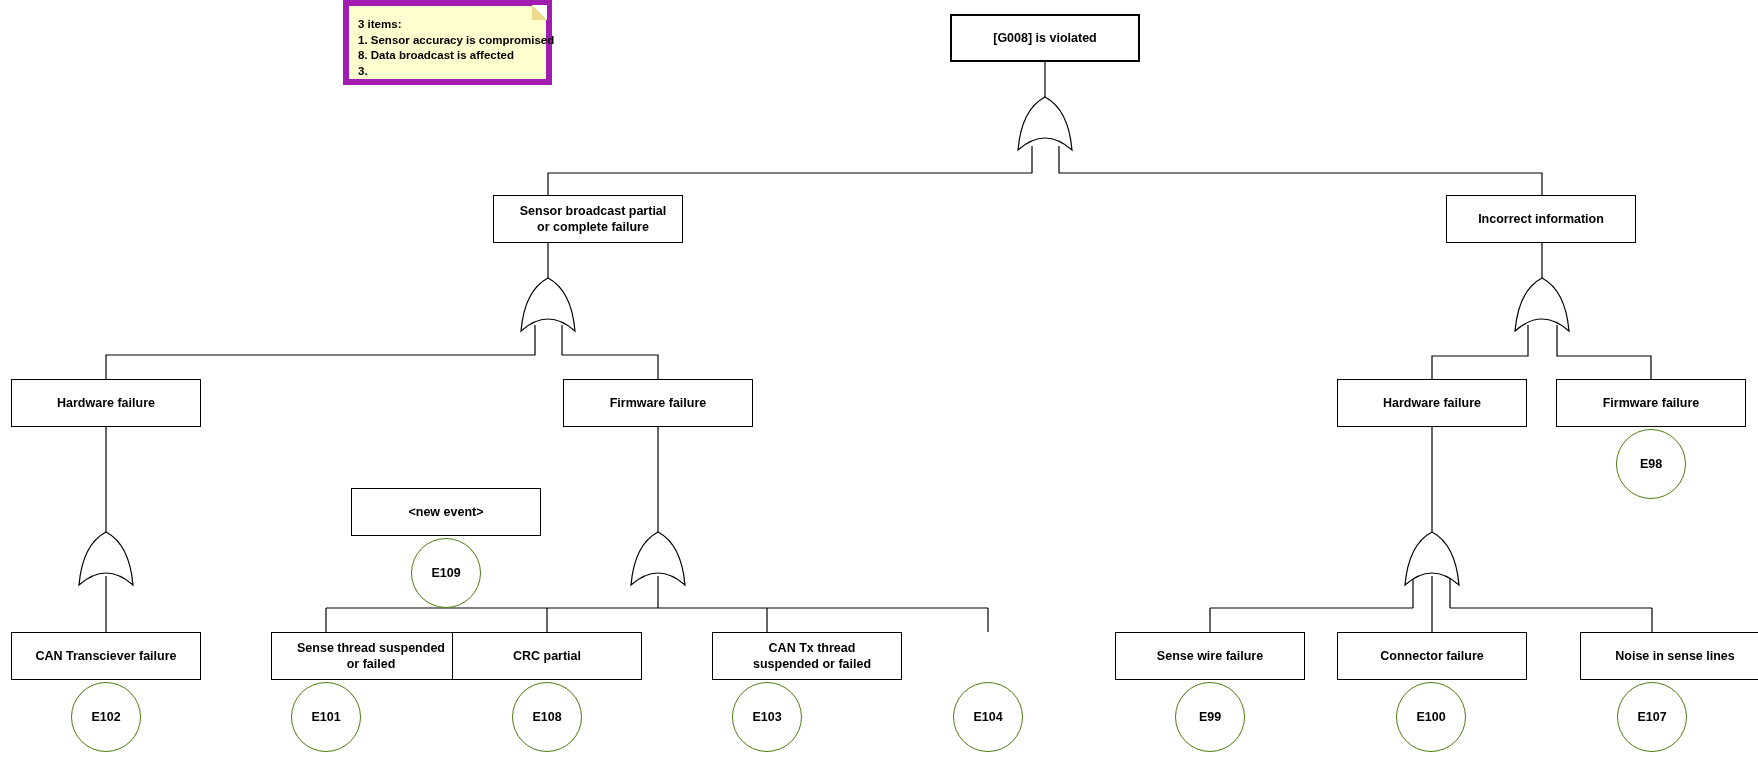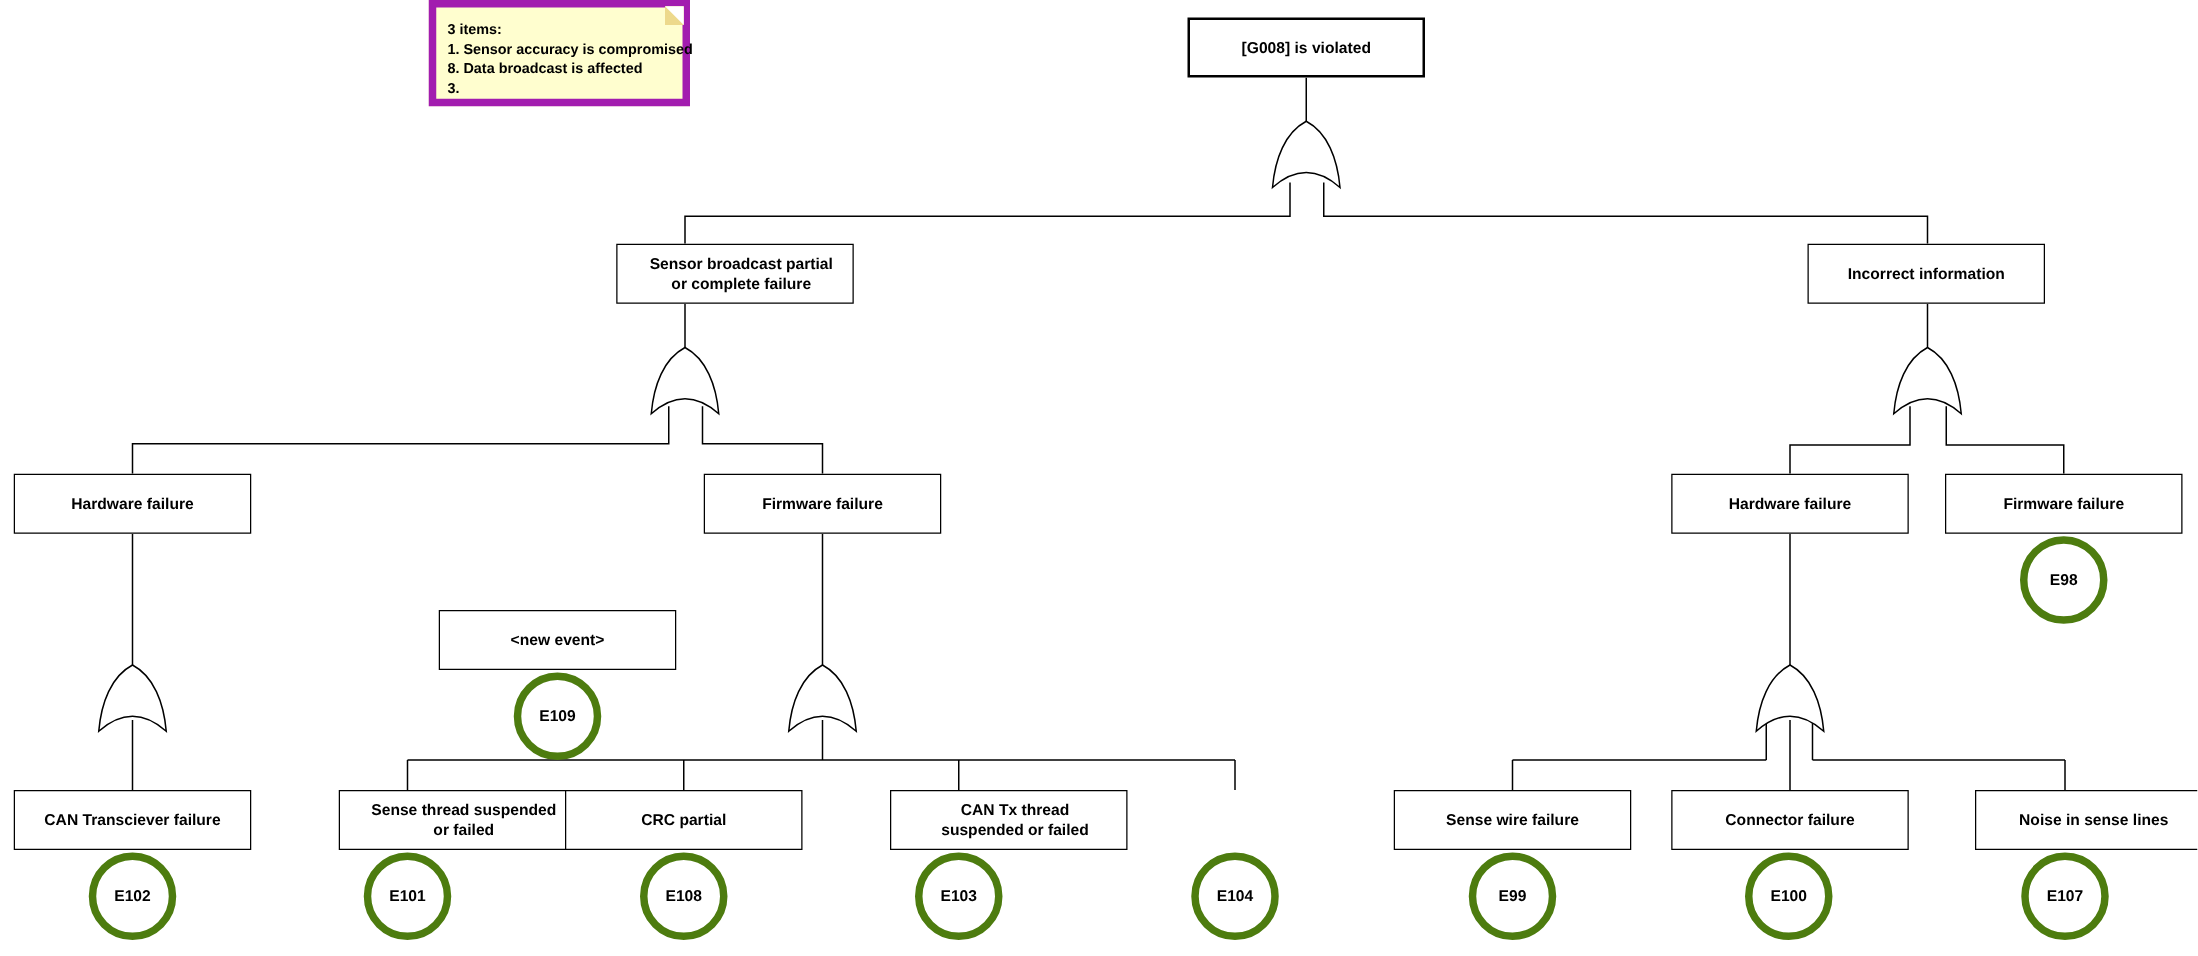--- a/index.html
+++ b/index.html
@@ -21,21 +21,21 @@
     text-align:center;
     font-size:12.5px;font-weight:600;color:#000;
     line-height:16px;
   }
   .box.top-event{border-width:2px;}
   .box.ml{justify-content:flex-start;text-align:center;padding-left:22px;padding-right:12px;margin-left:40px;}
   .circle{
     position:absolute;
     width:70px;height:70px;
     box-sizing:border-box;
-    border:6px solid #4d7c0f;border-radius:50%;
+    border:1px solid #4d7c0f;border-radius:50%;
     background:#fff;
     display:flex;align-items:center;justify-content:center;
     font-size:12.5px;font-weight:600;color:#000;
   }
   .note{
     position:absolute;
     left:343px;top:0;width:209px;height:85px;
     box-sizing:border-box;
     background:#FFFECF;
     border:6px solid #a21caf;

